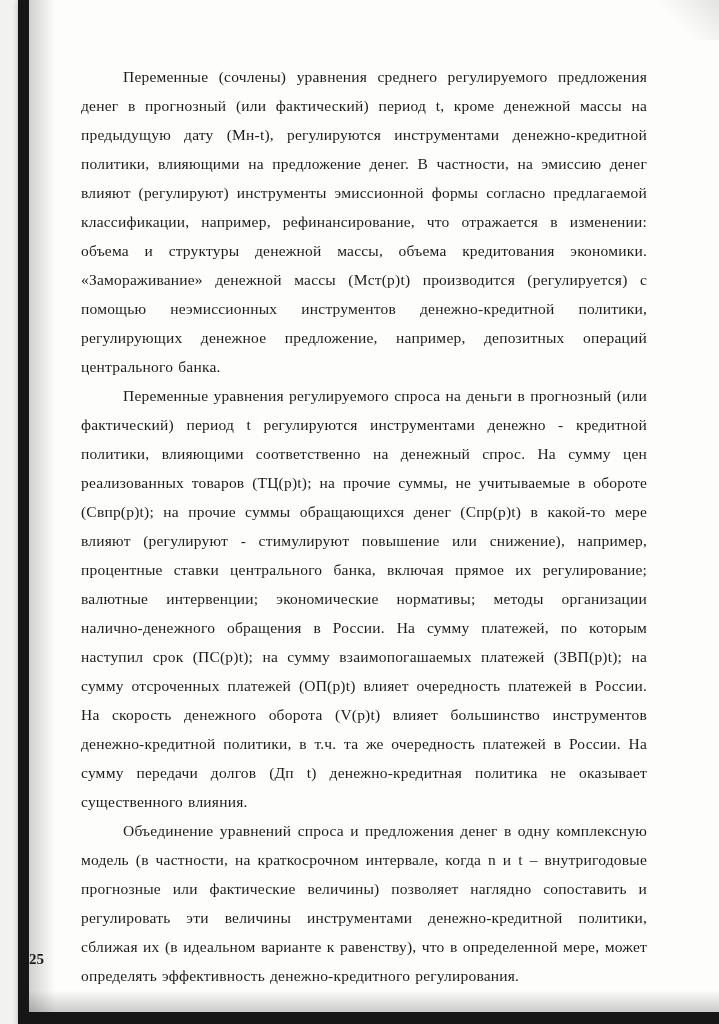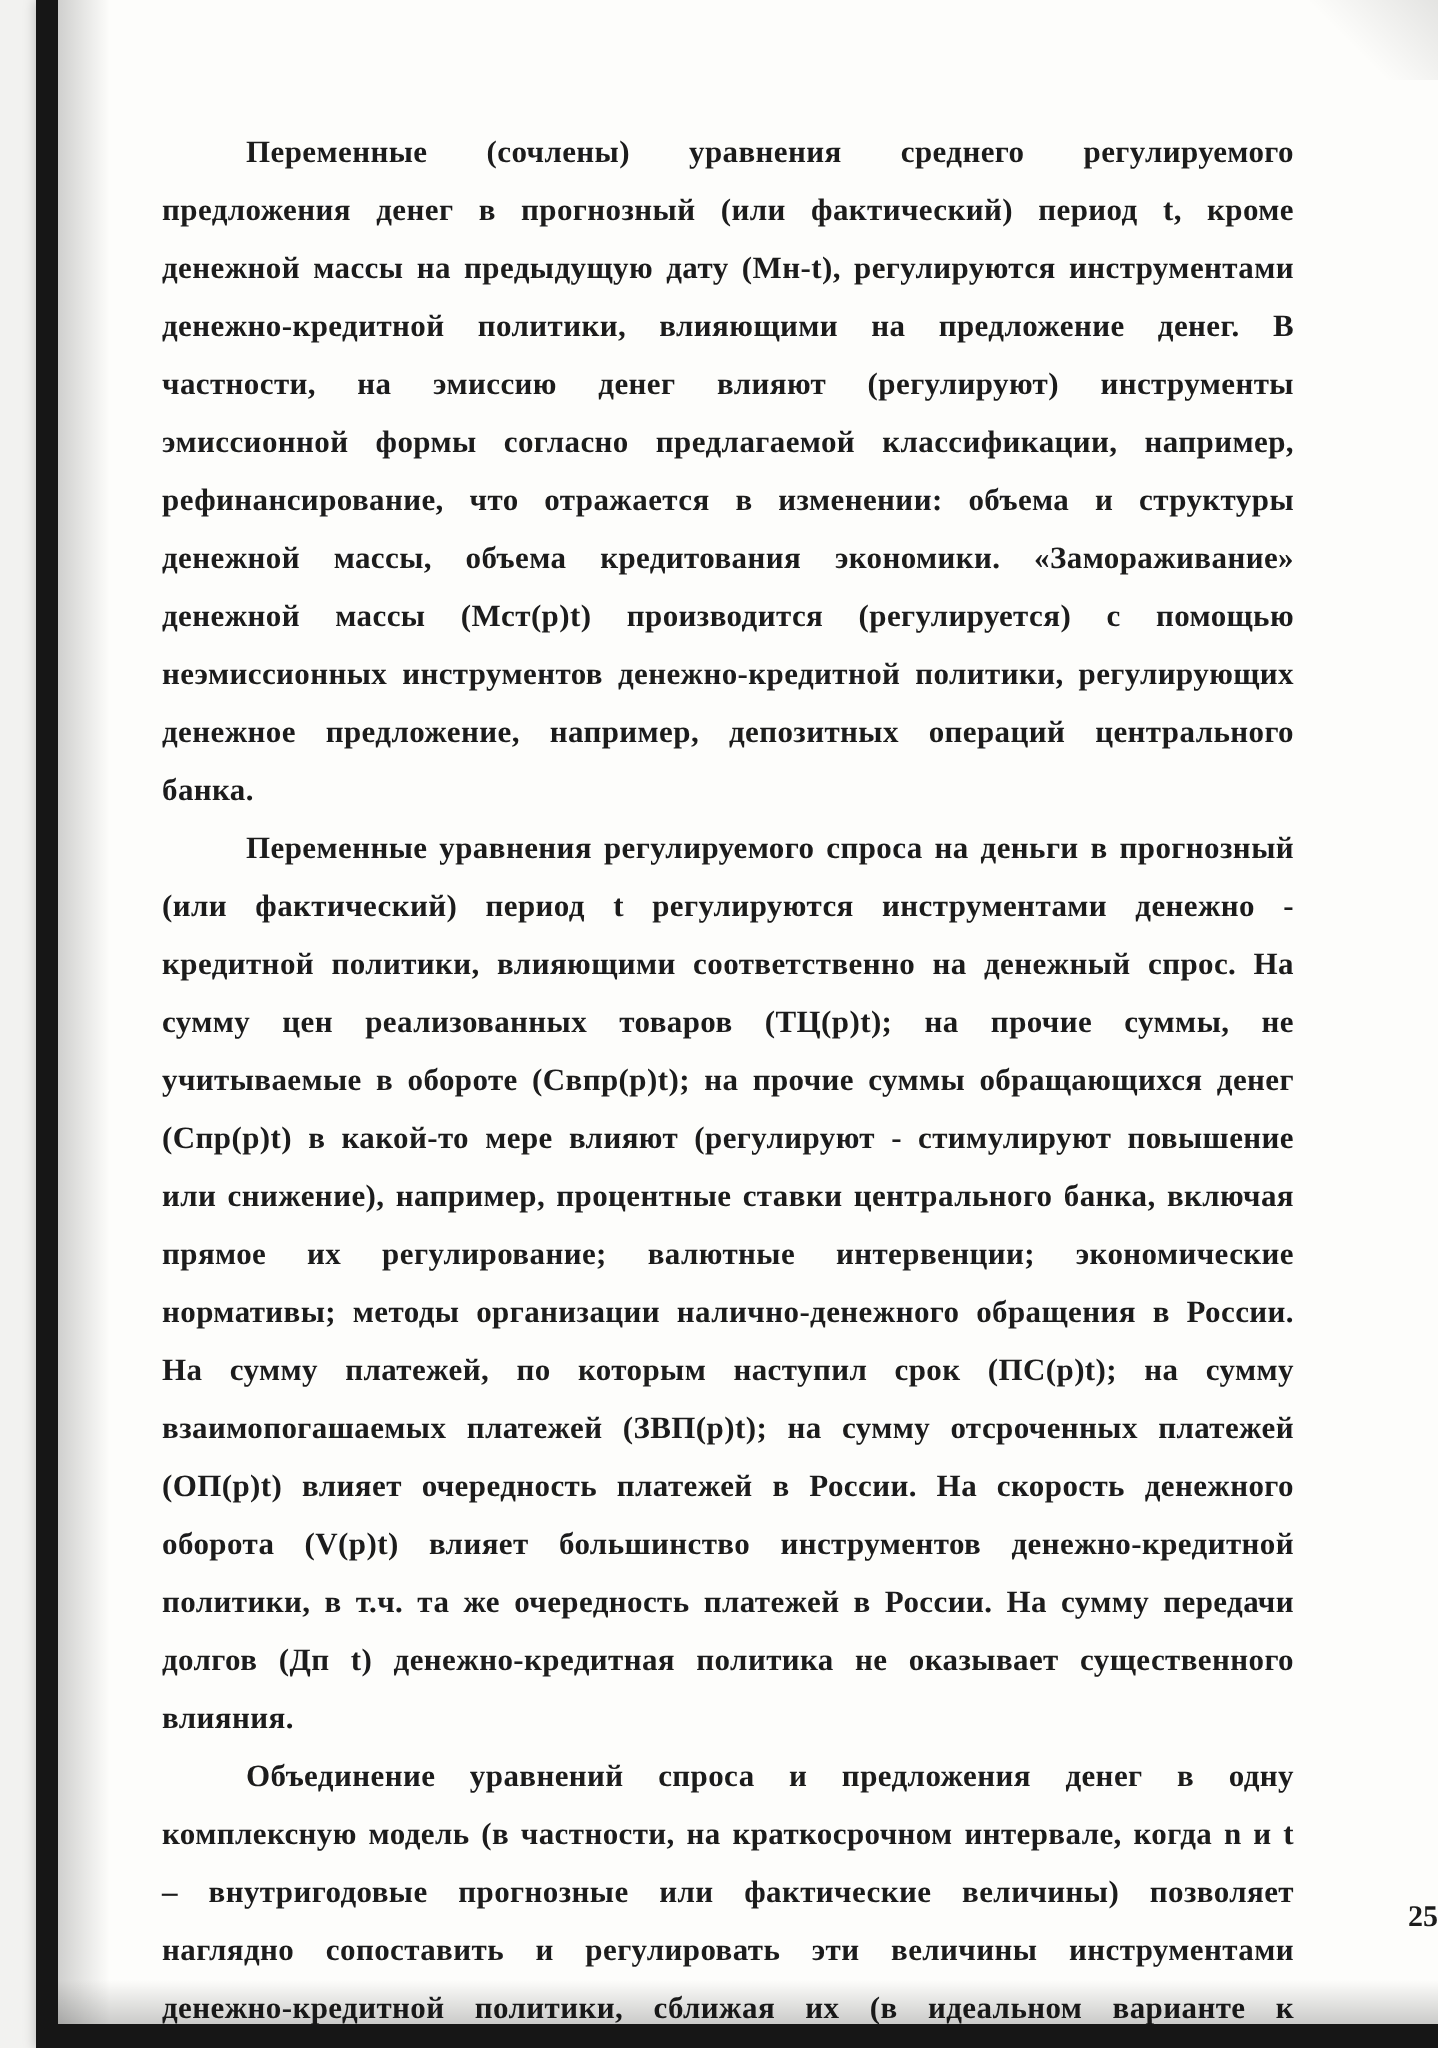--- a/index.html
+++ b/index.html
@@ -57,32 +57,32 @@
     position: absolute;
     left: 52px;
     top: 62px;
     width: 566px;
     color: #1c1c1c;
   }
   .text-block p {
     margin: 0;
     font-size: 15.5px;
     line-height: 29px;
-    font-weight: 700;
+    font-weight: 400;
     text-align: justify;
     text-indent: 42px;
     letter-spacing: 0.2px;
     word-spacing: 1px;
   }
   .page-number {
     position: absolute;
     left: 0;
     right: 0;
     bottom: 44px;
-    text-align: right;
+    text-align: left;
     font-size: 15px;
     font-weight: 600;
     color: #1c1c1c;
   }
 </style>
 </head>
 <body>
 
 <div class="viewport">
   <div class="scan-page">

